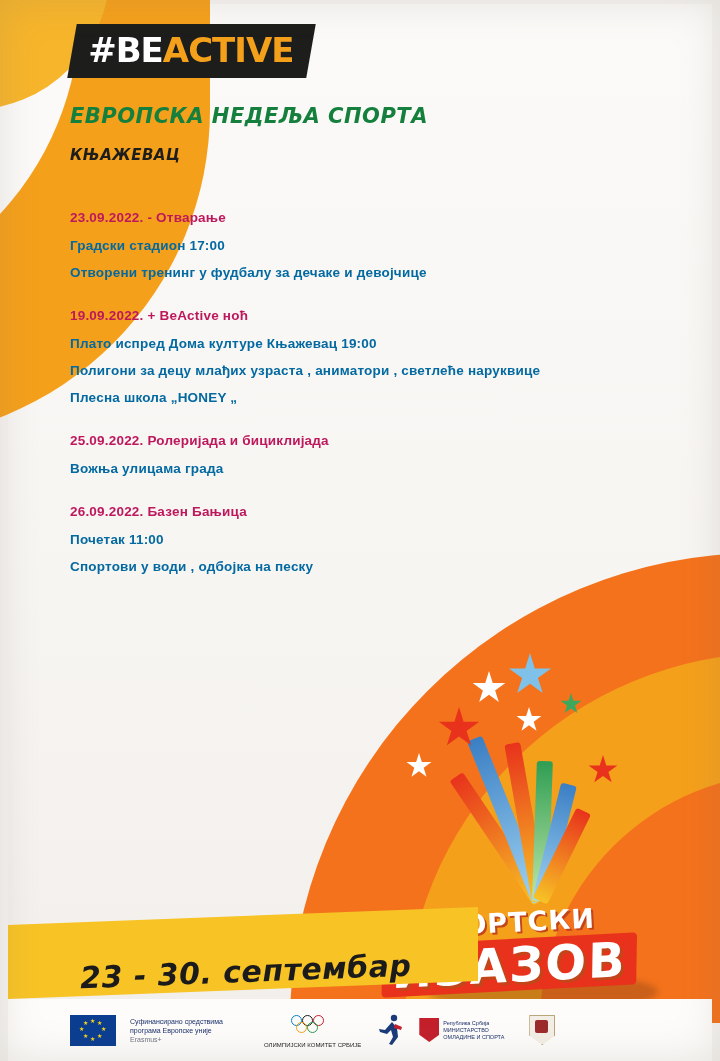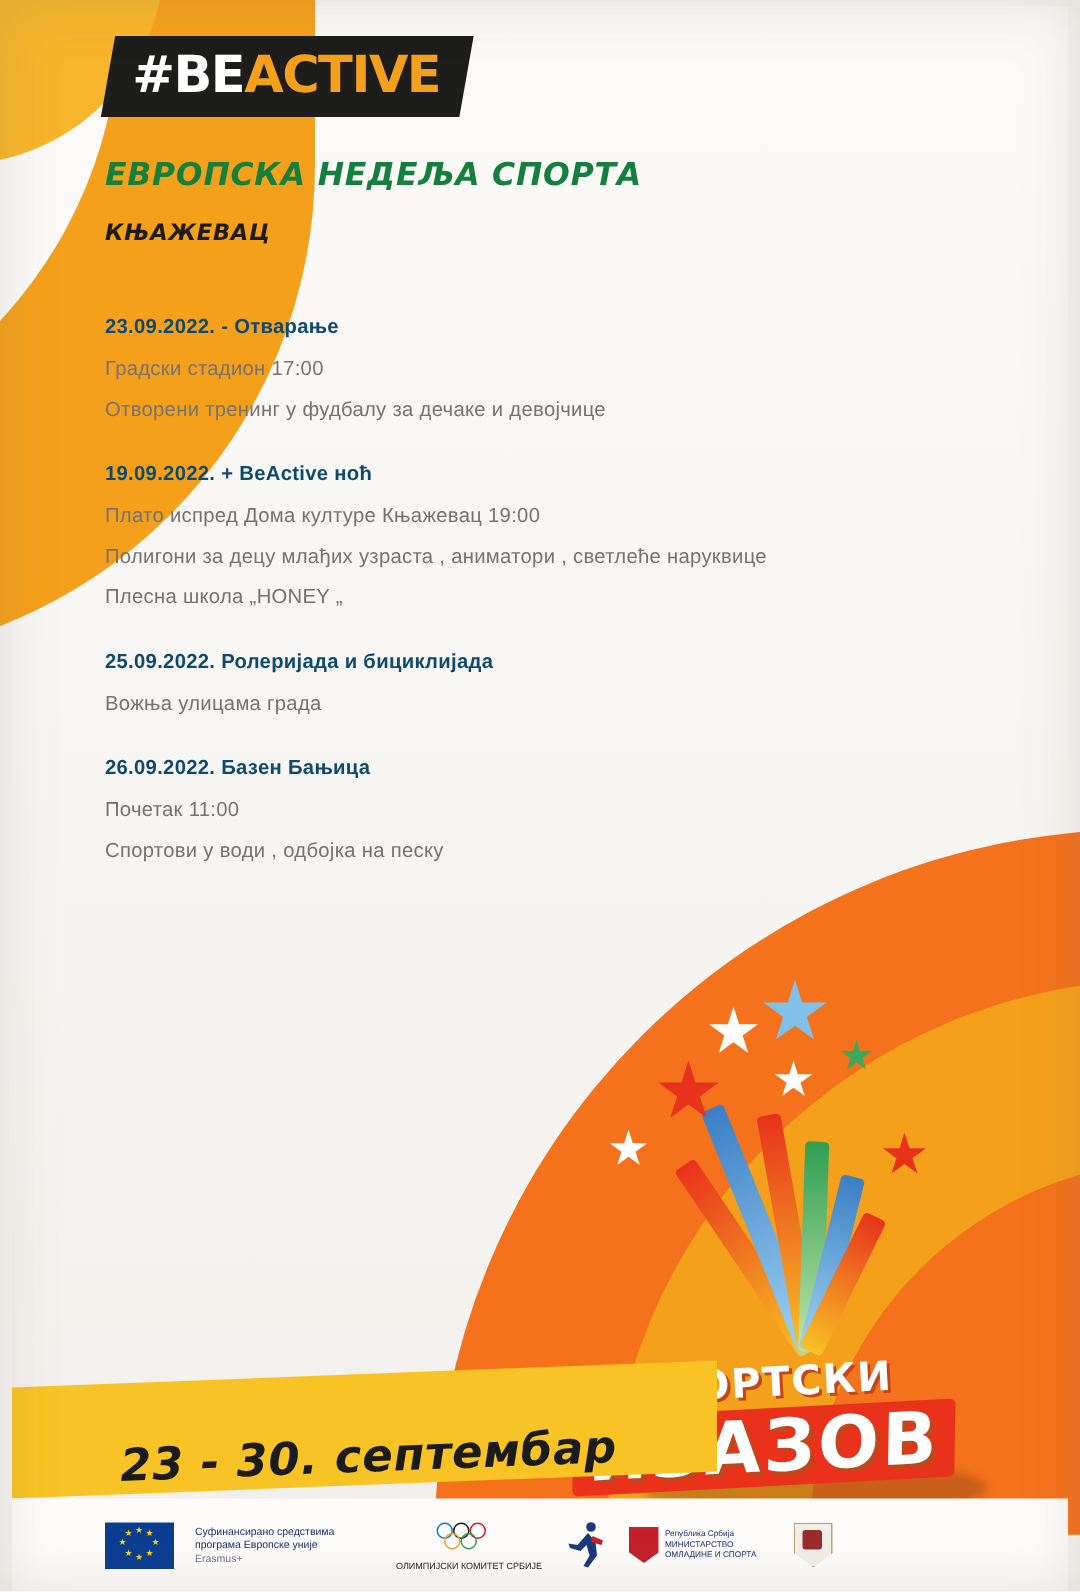--- a/index.html
+++ b/index.html
@@ -267,30 +267,31 @@
     position: absolute;
     left: 70px;
     top: 210px;
     width: 560px;
   }
   .entry { margin-bottom: 28px; }
   .entry-title {
     font-family: "Liberation Sans", sans-serif;
     font-weight: bold;
     font-size: 13.5px;
-    color: #0c4a6e;
+    color: #be185d;
     margin-bottom: 13px;
     letter-spacing: 0.2px;
   }
   .entry-line {
     font-family: "Liberation Sans", sans-serif;
     font-size: 13.5px;
-    color: #737373;
+    color: #0369a1;
     margin-bottom: 12px;
     letter-spacing: 0.2px;
+    font-weight: bold;
   }
 
   
   .burst {
     position: absolute;
     right: 48px;
     bottom: 160px;
     width: 260px;
     height: 260px;
   }

